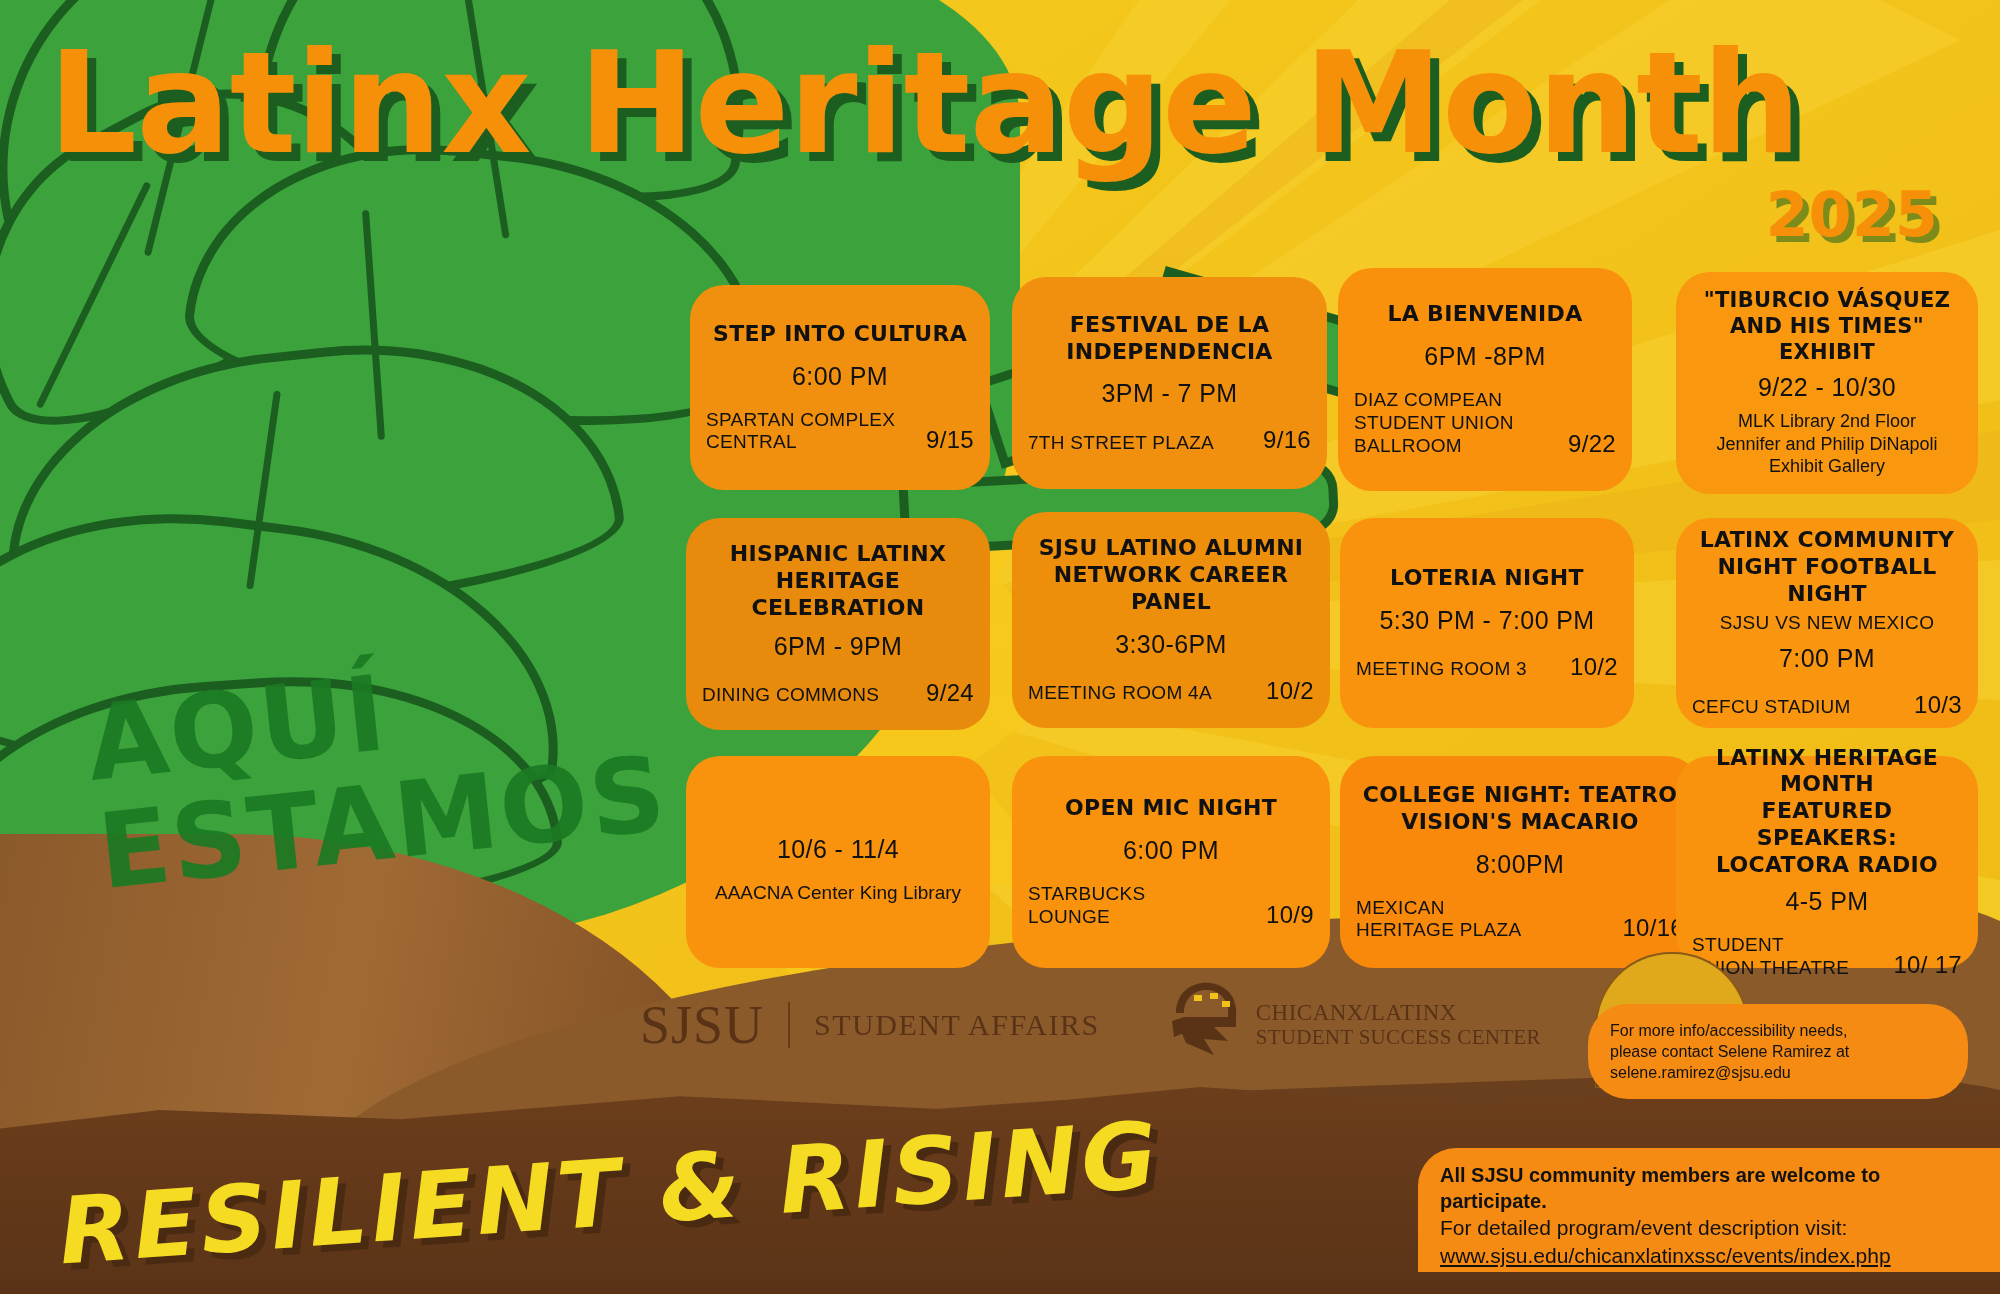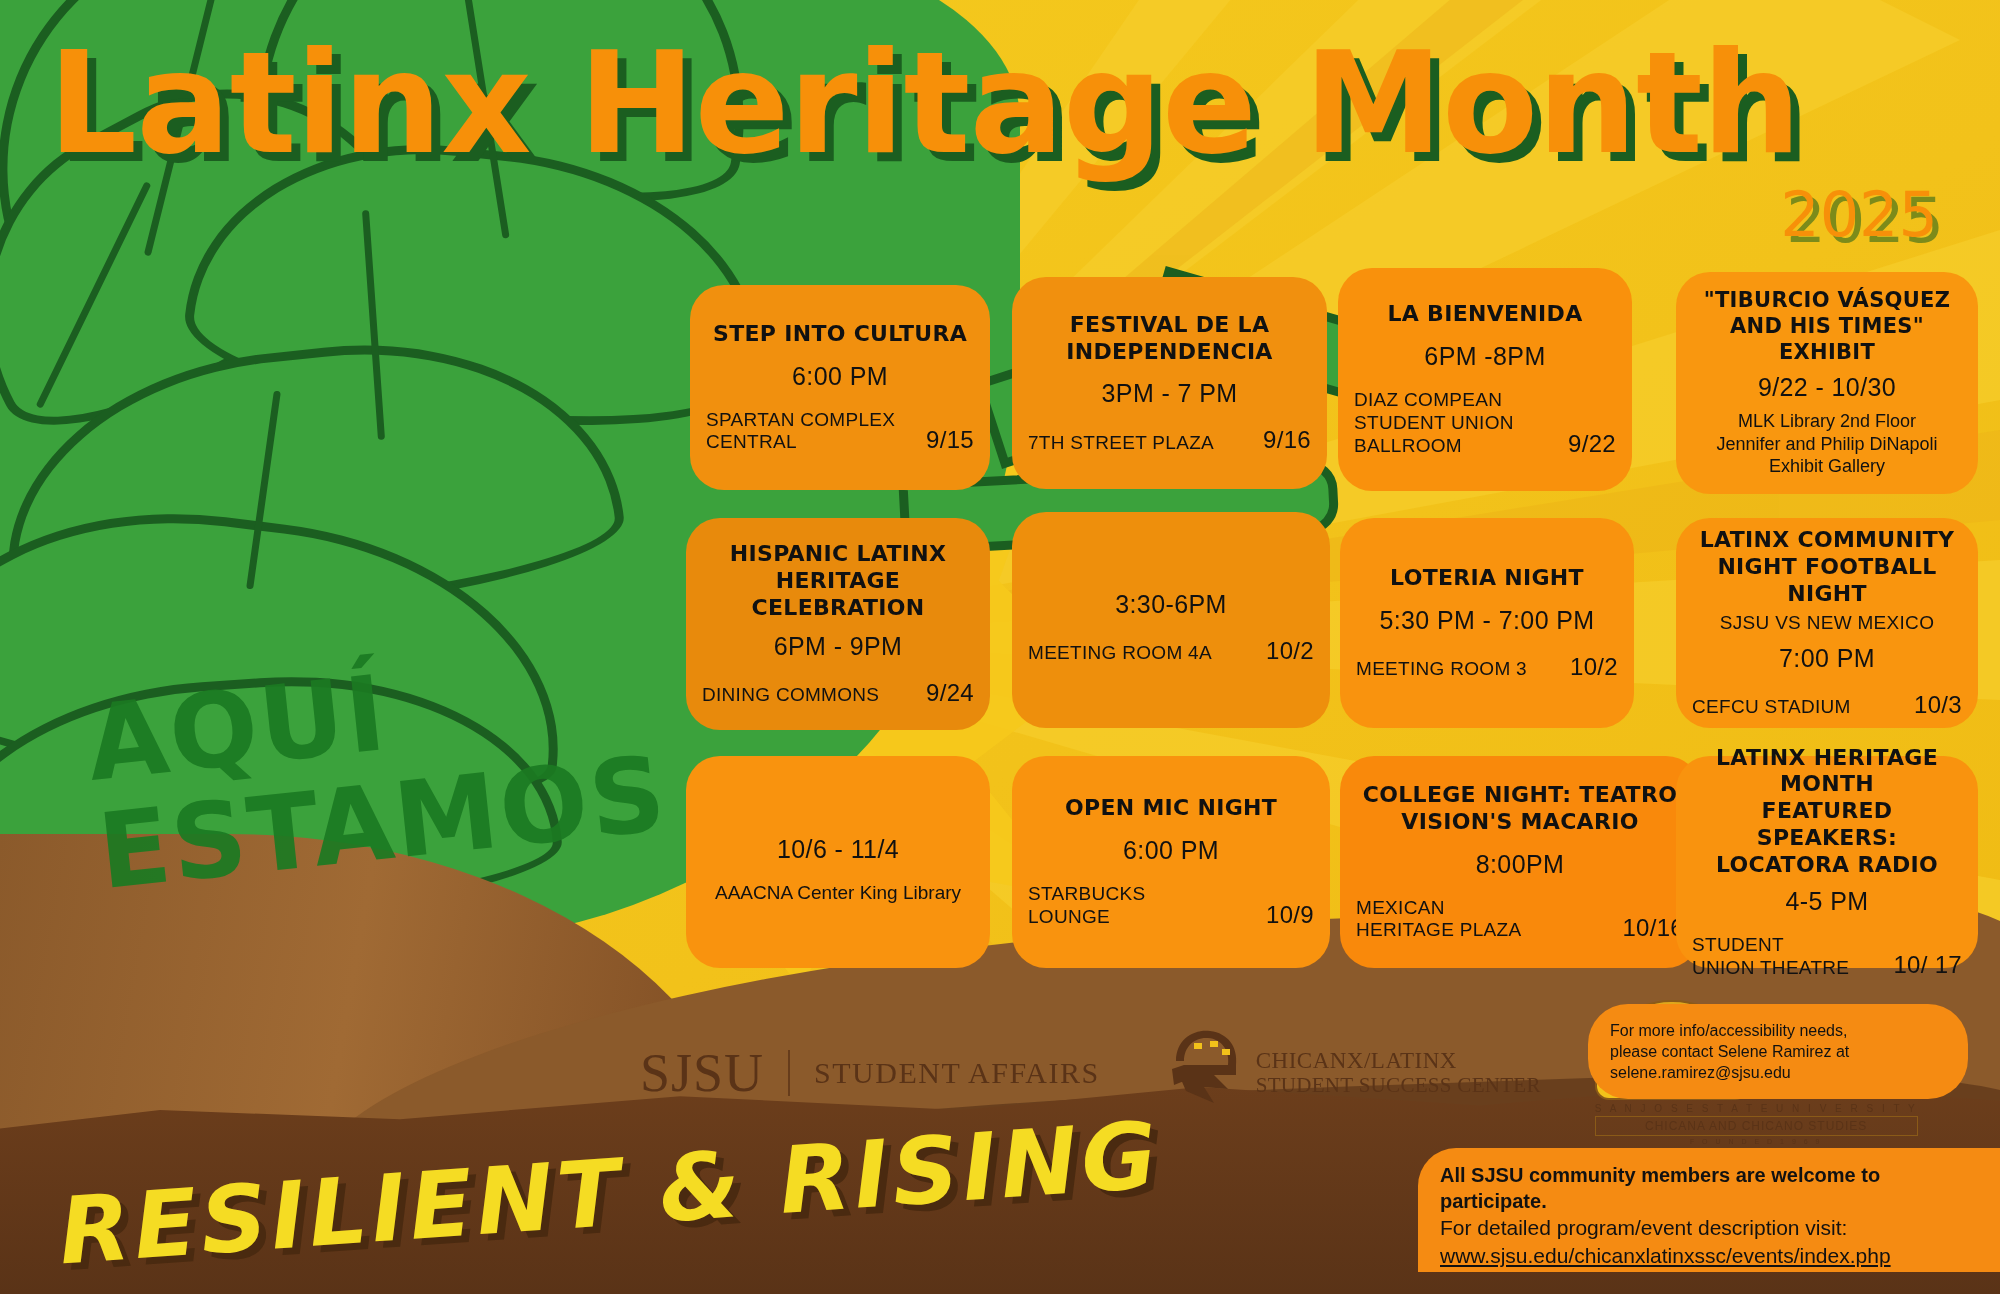--- a/index.html
+++ b/index.html
@@ -58,21 +58,21 @@
   
   .title{
     position:absolute;left:48px;top:22px;
     font-size:140px;font-weight:bold;color:#F79009;letter-spacing:-1px;
     text-shadow:9px 9px 0 #1B5E20;
     font-family:"DejaVu Sans", sans-serif;
     white-space:nowrap;
   }
   .year{
     position:absolute;right:62px;top:178px;
-    font-size:62px;font-weight:normal;color:#F79009;
+    font-size:62px;font-weight:bold;color:#F79009;
     text-shadow:6px 6px 0 #7C8B1A;
     font-family:"DejaVu Sans", sans-serif;
   }
   .aqui{
     position:absolute;left:92px;top:660px;
     font-size:104px;font-weight:bold;color:#1B7A22;
     letter-spacing:2px;line-height:1.05;
     transform:rotate(-6deg);
     font-family:"DejaVu Sans", sans-serif;
     opacity:.92;
@@ -100,21 +100,21 @@
   .card .sub{text-align:center;font-size:19px;margin-top:4px;letter-spacing:.3px;}
   .card .footrow{
     display:flex;align-items:flex-end;justify-content:space-between;
     margin-top:18px;font-size:19px;letter-spacing:.3px;gap:10px;
   }
   .card .loc{text-align:left;line-height:1.2;}
   .card .date{font-size:24px;white-space:nowrap;}
   .card .centerloc{text-align:center;font-size:19px;margin-top:18px;}
   .card .multiline{text-align:center;font-size:18px;line-height:1.25;margin-top:8px;}
   
-  .logos{position:absolute;left:640px;top:1000px;display:flex;align-items:center;gap:24px;}
+  .logos{position:absolute;left:640px;top:952px;display:flex;align-items:center;gap:24px;}
   .sjsu{font-family:"Liberation Serif", serif;font-size:54px;color:#5A3317;letter-spacing:1px;line-height:1;}
   .divider{width:2px;height:46px;background:#5A3317;opacity:.75;}
   .affairs{font-family:"Liberation Serif", serif;font-size:30px;color:#5A3317;letter-spacing:1.5px;}
   .clssc{display:flex;align-items:center;gap:12px;margin-left:34px;}
   .clssc .txt{font-family:"Liberation Serif", serif;color:#5A3317;line-height:1.12;}
   .clssc .txt .l1{font-size:23px;letter-spacing:.5px;}
   .clssc .txt .l2{font-size:21px;letter-spacing:.3px;}
   .ccslogo{margin-left:30px;text-align:center;color:#5A3317;}
   .ccslogo .dome{
     width:150px;height:74px;background:#E0A81B;
@@ -270,20 +270,24 @@
       <div>HERITAGE CELEBRATION</div>
     </div>
     <div class="time" style="margin-top:10px;">6PM - 9PM</div>
     <div class="footrow">
       <div class="loc">DINING COMMONS</div>
       <div class="date">9/24</div>
     </div>
   </div>
 
   <div class="card" style="left:1012px;top:512px;width:318px;height:216px;background:#EE8F0C;">
+    <div class="t">
+      <div>SJSU LATINO ALUMNI</div>
+      <div>NETWORK CAREER PANEL</div>
+    </div>
     <div class="time">3:30-6PM</div>
     <div class="footrow">
       <div class="loc">MEETING ROOM 4A</div>
       <div class="date">10/2</div>
     </div>
   </div>
 
   <div class="card" style="left:1340px;top:518px;width:294px;height:210px;background:#F9930E;">
     <div class="t">LOTERIA NIGHT</div>
     <div class="time">5:30 PM - 7:00 PM</div>

